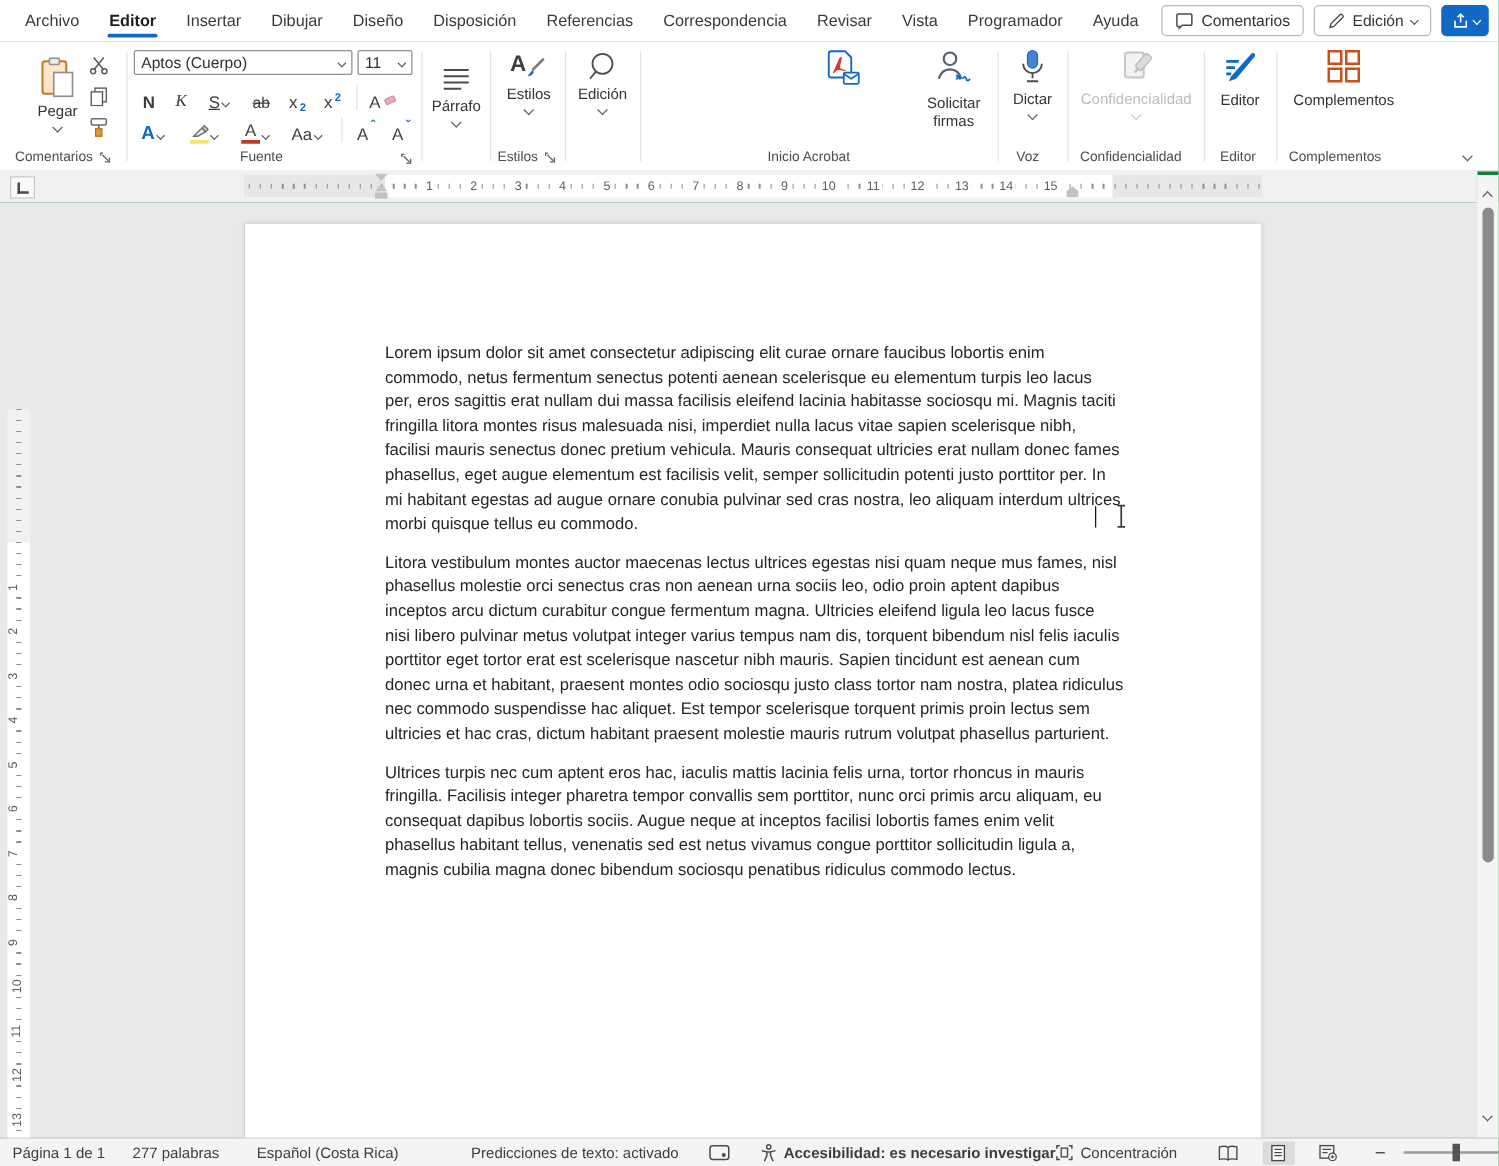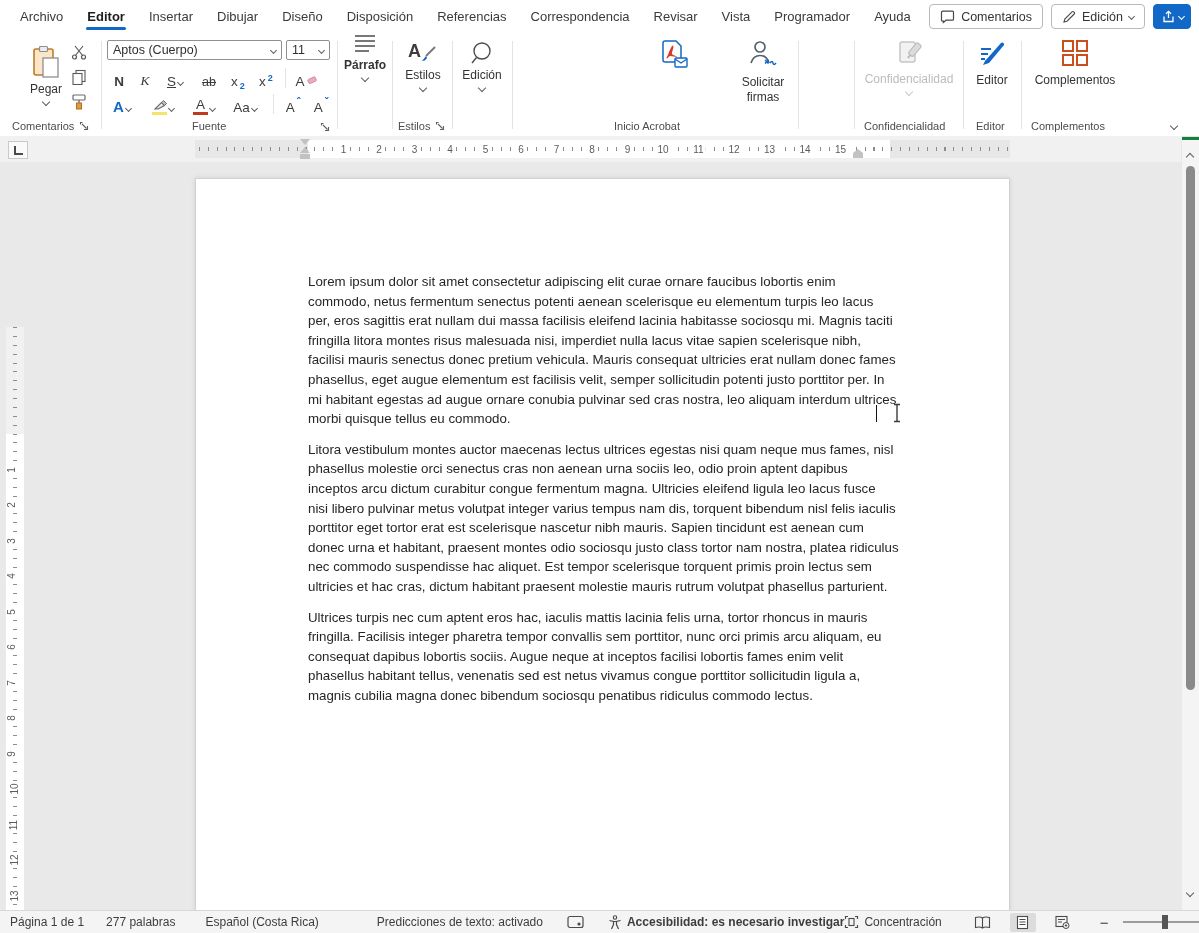--- a/index.html
+++ b/index.html
@@ -232,21 +232,21 @@
           <span>Fuente</span>
         </div>
       <div class="glabel" style="left:216px;">
           <svg class="launcher" viewBox="0 0 10 10">
             <path d="M1.5 3.5v-2h2M3 3l4.5 4.5M8.5 5v3.5H5" fill="none" stroke="#5f5f5f" stroke-width="1.1"></path>
           </svg>
         </div>
     </div>
     <div class="gdiv" style="left:337px;"></div>
 
-    <div class="bigbtn" style="left:340px;top:0;width:50px;font-weight:bold;">
+    <div class="bigbtn" style="left:340px;top:20px;width:50px;">
       <svg width="24" height="22" viewBox="0 0 24 22">
           <path d="M2 3h20M2 8h20M2 13h20M2 18h14" stroke="#4c4c4c" stroke-width="1.6"></path>
         </svg>
       <span class="riblabel">Párrafo</span>
       <span class="chev"></span>
     </div>
     <div class="gdiv" style="left:392px;"></div>
 
     <div class="rgroup" style="left:394px;width:58px;">
       <div class="bigbtn" style="left:3px;top:8px;width:52px;">
@@ -296,20 +296,34 @@
           <path d="M22 24c1.5-2 2.5-2 3 0s1.5 2 3 0" fill="none" stroke="var(--accent)" stroke-width="1.5"></path>
         </svg>
         <span class="riblabel" style="white-space:normal;text-align:center;line-height:15px;">Solicitar firmas</span>
       </div>
       <div class="glabel" style="left:100px;">
           <span>Inicio Acrobat</span>
         </div>
     </div>
     <div class="gdiv" style="left:798px;"></div>
 
+    <div class="rgroup" style="left:800px;width:52px;">
+      <div class="bigbtn" style="left:2px;top:6px;width:48px;">
+        <svg width="22" height="30" viewBox="0 0 22 30">
+          <rect x="7" y="1.5" width="8" height="14" rx="4" fill="var(--mic-blue)" stroke="#33679f" stroke-width="1"></rect>
+          <path d="M3.5 12a7.5 7.5 0 0 0 15 0" fill="none" stroke="#4c4c4c" stroke-width="1.5"></path>
+          <path d="M11 19.5v4M6.5 26h9" stroke="#4c4c4c" stroke-width="1.5"></path>
+        </svg>
+        <span class="riblabel">Dictar</span>
+        <span class="chev"></span>
+      </div>
+      <div class="glabel" style="left:13px;">
+          <span>Voz</span>
+        </div>
+    </div>
     <div class="gdiv" style="left:854px;"></div>
 
     <div class="rgroup disabled" style="left:856px;width:106px;text-align:right;">
       <div class="bigbtn" style="left:3px;top:6px;width:100px;">
         <svg width="28" height="30" viewBox="0 0 28 30">
           <rect x="5" y="3" width="15" height="20" rx="2" fill="#f2f2f2" stroke="#c6c6c6" stroke-width="1.5"></rect>
           <g transform="rotate(40 20 12)">
               <rect x="16" y="4" width="6" height="14" rx="1.5" fill="#dcdcdc" stroke="#bdbdbd" stroke-width="1.2"></rect>
               <path d="M19 18l0 4" stroke="#bdbdbd" stroke-width="2"></path>
             </g>

